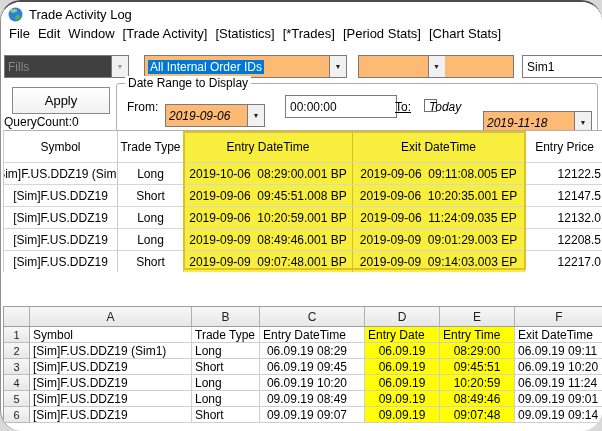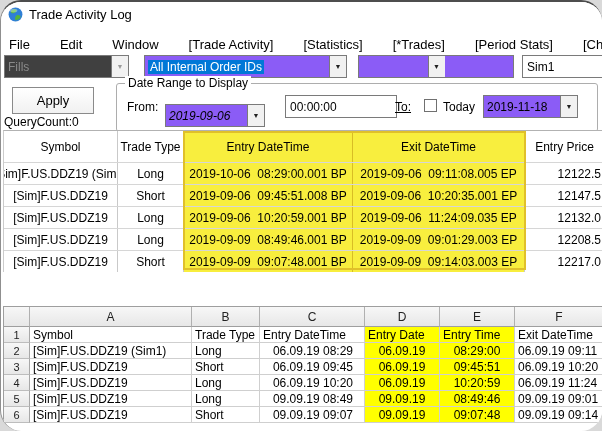--- a/index.html
+++ b/index.html
@@ -8,35 +8,35 @@
     position:relative; width:602px; height:431px; background:#fff;
     font-family:"Liberation Sans", sans-serif; color:#000; overflow:hidden;
     border-top:2px solid #4d4d4d; border-left:1px solid #8f8f8f;border-radius:21px;
   }
   
   .titlebar { position:absolute; left:0; top:0; width:100%; height:24px;
     display:flex; align-items:center; padding-left:7px; gap:6px; background:#fff; }
   .title-text { font-size:13px; }
   
   .menubar { position:absolute; left:0; top:24px; width:100%; height:26px;
-    display:flex; align-items:flex-end; padding-left:8px; column-gap:30px; background:#fff; }
+    display:flex; align-items:flex-start; padding-left:8px; column-gap:8px; background:#fff; }
   .menu-item { font-size:13px; white-space:nowrap; cursor:default; }
   
-  .combo { position:absolute; height:23px; border:1px solid #7a7a7a; background:#8b5cf6;
+  .combo { position:absolute; height:23px; border:1px solid #7a7a7a; background:#fdba74;
     display:flex; align-items:center; }
   .combo .ctxt { flex:1; padding-left:3px; font-size:12px; white-space:nowrap; overflow:hidden; }
   .combo .arrow { width:17px; height:100%; border-left:1px solid #7a7a7a; background:#f1f1f1;
     display:flex; align-items:center; justify-content:center; font-size:7px; color:#222; }
   .combo.disabled { background:#404040; color:#8a8a8a; }
   .combo.disabled .arrow { color:#9a9a9a; }
   .sel { background:#0078d7; color:#fff; padding:1px 2px; }
   .edit { position:absolute; height:23px; border:1px solid #7a7a7a; background:#fff;
     font-size:12px; padding-left:4px; display:flex; align-items:center; white-space:pre; }
   
-  .apply-btn { position:absolute; left:11px; top:85px; width:82px; height:27px;
+  .apply-btn { position:absolute; left:11px; top:85px; width:98px; height:27px;
     border:1px solid #8a8a8a; background:linear-gradient(#ffffff,#f1f1f1);
     font-size:13px; display:flex; align-items:center; justify-content:center; }
   .query-count { position:absolute; left:3px; top:113px; font-size:12px; }
   
   .groupbox { position:absolute; left:115px; top:81px; width:482px; height:49px;
     border:1px solid #adadad; border-radius:3px; }
   .legend { position:absolute; left:8px; top:-8px; background:#fff; padding:0 3px; font-size:12px; }
   .gb-label { position:absolute; font-size:12px; top:16px; }
   
   .trade-table { position:absolute; left:2px; top:128px; width:601px;
@@ -60,21 +60,21 @@
   .ss-row.data { height:16px; }
   .ss-h { background:linear-gradient(#f7f7f7,#e7e7e7); border-right:1px solid #b0b0b0;
     border-bottom:1px solid #9e9e9e; font-size:12px; color:#222;
     display:flex; align-items:center; justify-content:center; }
   .ss-rn { background:linear-gradient(#f7f7f7,#e7e7e7); border-right:1px solid #a8a8a8;
     border-bottom:1px solid #bdbdbd; font-size:11px; color:#222;
     display:flex; align-items:center; justify-content:center; }
   .ss-c { background:#fff; border-right:1px solid #cfcfcf; border-bottom:1px solid #cfcfcf;
     font-size:12px; white-space:pre; overflow:hidden; display:flex; align-items:center;
     padding:0 3px; }
-  .ss-c.a-r { justify-content:flex-end; padding-right:11px;text-align:right; }
+  .ss-c.a-r { justify-content:flex-end; padding-right:17px;text-align:right; }
   .ss-c.a-c { justify-content:center; }
   .ss-y { background:#ffff00; }
   .checkbox { position:absolute; width:13px; height:13px; border:1px solid #707070; background:#fff; }
 </style>
 </head>
 <body>
 
 <div class="window">
 
   <div class="titlebar">
@@ -120,22 +120,22 @@
   <div class="groupbox">
     <span class="legend">Date Range to Display</span>
     <span class="gb-label" style="left:10px;">From:</span>
     <div class="combo" style="left:48px; top:20px; width:100px;font-style:italic;">
       <span class="ctxt">2019-09-06</span>
       <span class="arrow">▼</span>
     </div>
     <div class="edit" style="left:168px; top:11px; width:112px;">00:00:00</div>
     <span class="gb-label" style="left:278px;text-decoration:underline;">To:</span>
     <span class="checkbox" style="left:307px; top:15px;"></span>
-    <span class="gb-label" style="left:326px;">Today</span>
-    <div class="combo" style="left:366px; top:11px; width:95px;">
+    <span class="gb-label" style="left:312px;font-style:italic;">Today</span>
+    <div class="combo" style="left:366px; top:27px; width:109px;font-style:italic;">
       <span class="ctxt">2019-11-18</span>
       <span class="arrow">▼</span>
     </div>
   </div>
 
   <div class="trade-table">
     <div class="tt-row hdr">
       <div class="tt-cell">Symbol</div>
       <div class="tt-cell">Trade Type</div>
       <div class="tt-cell hl gold-r">Entry DateTime</div>

